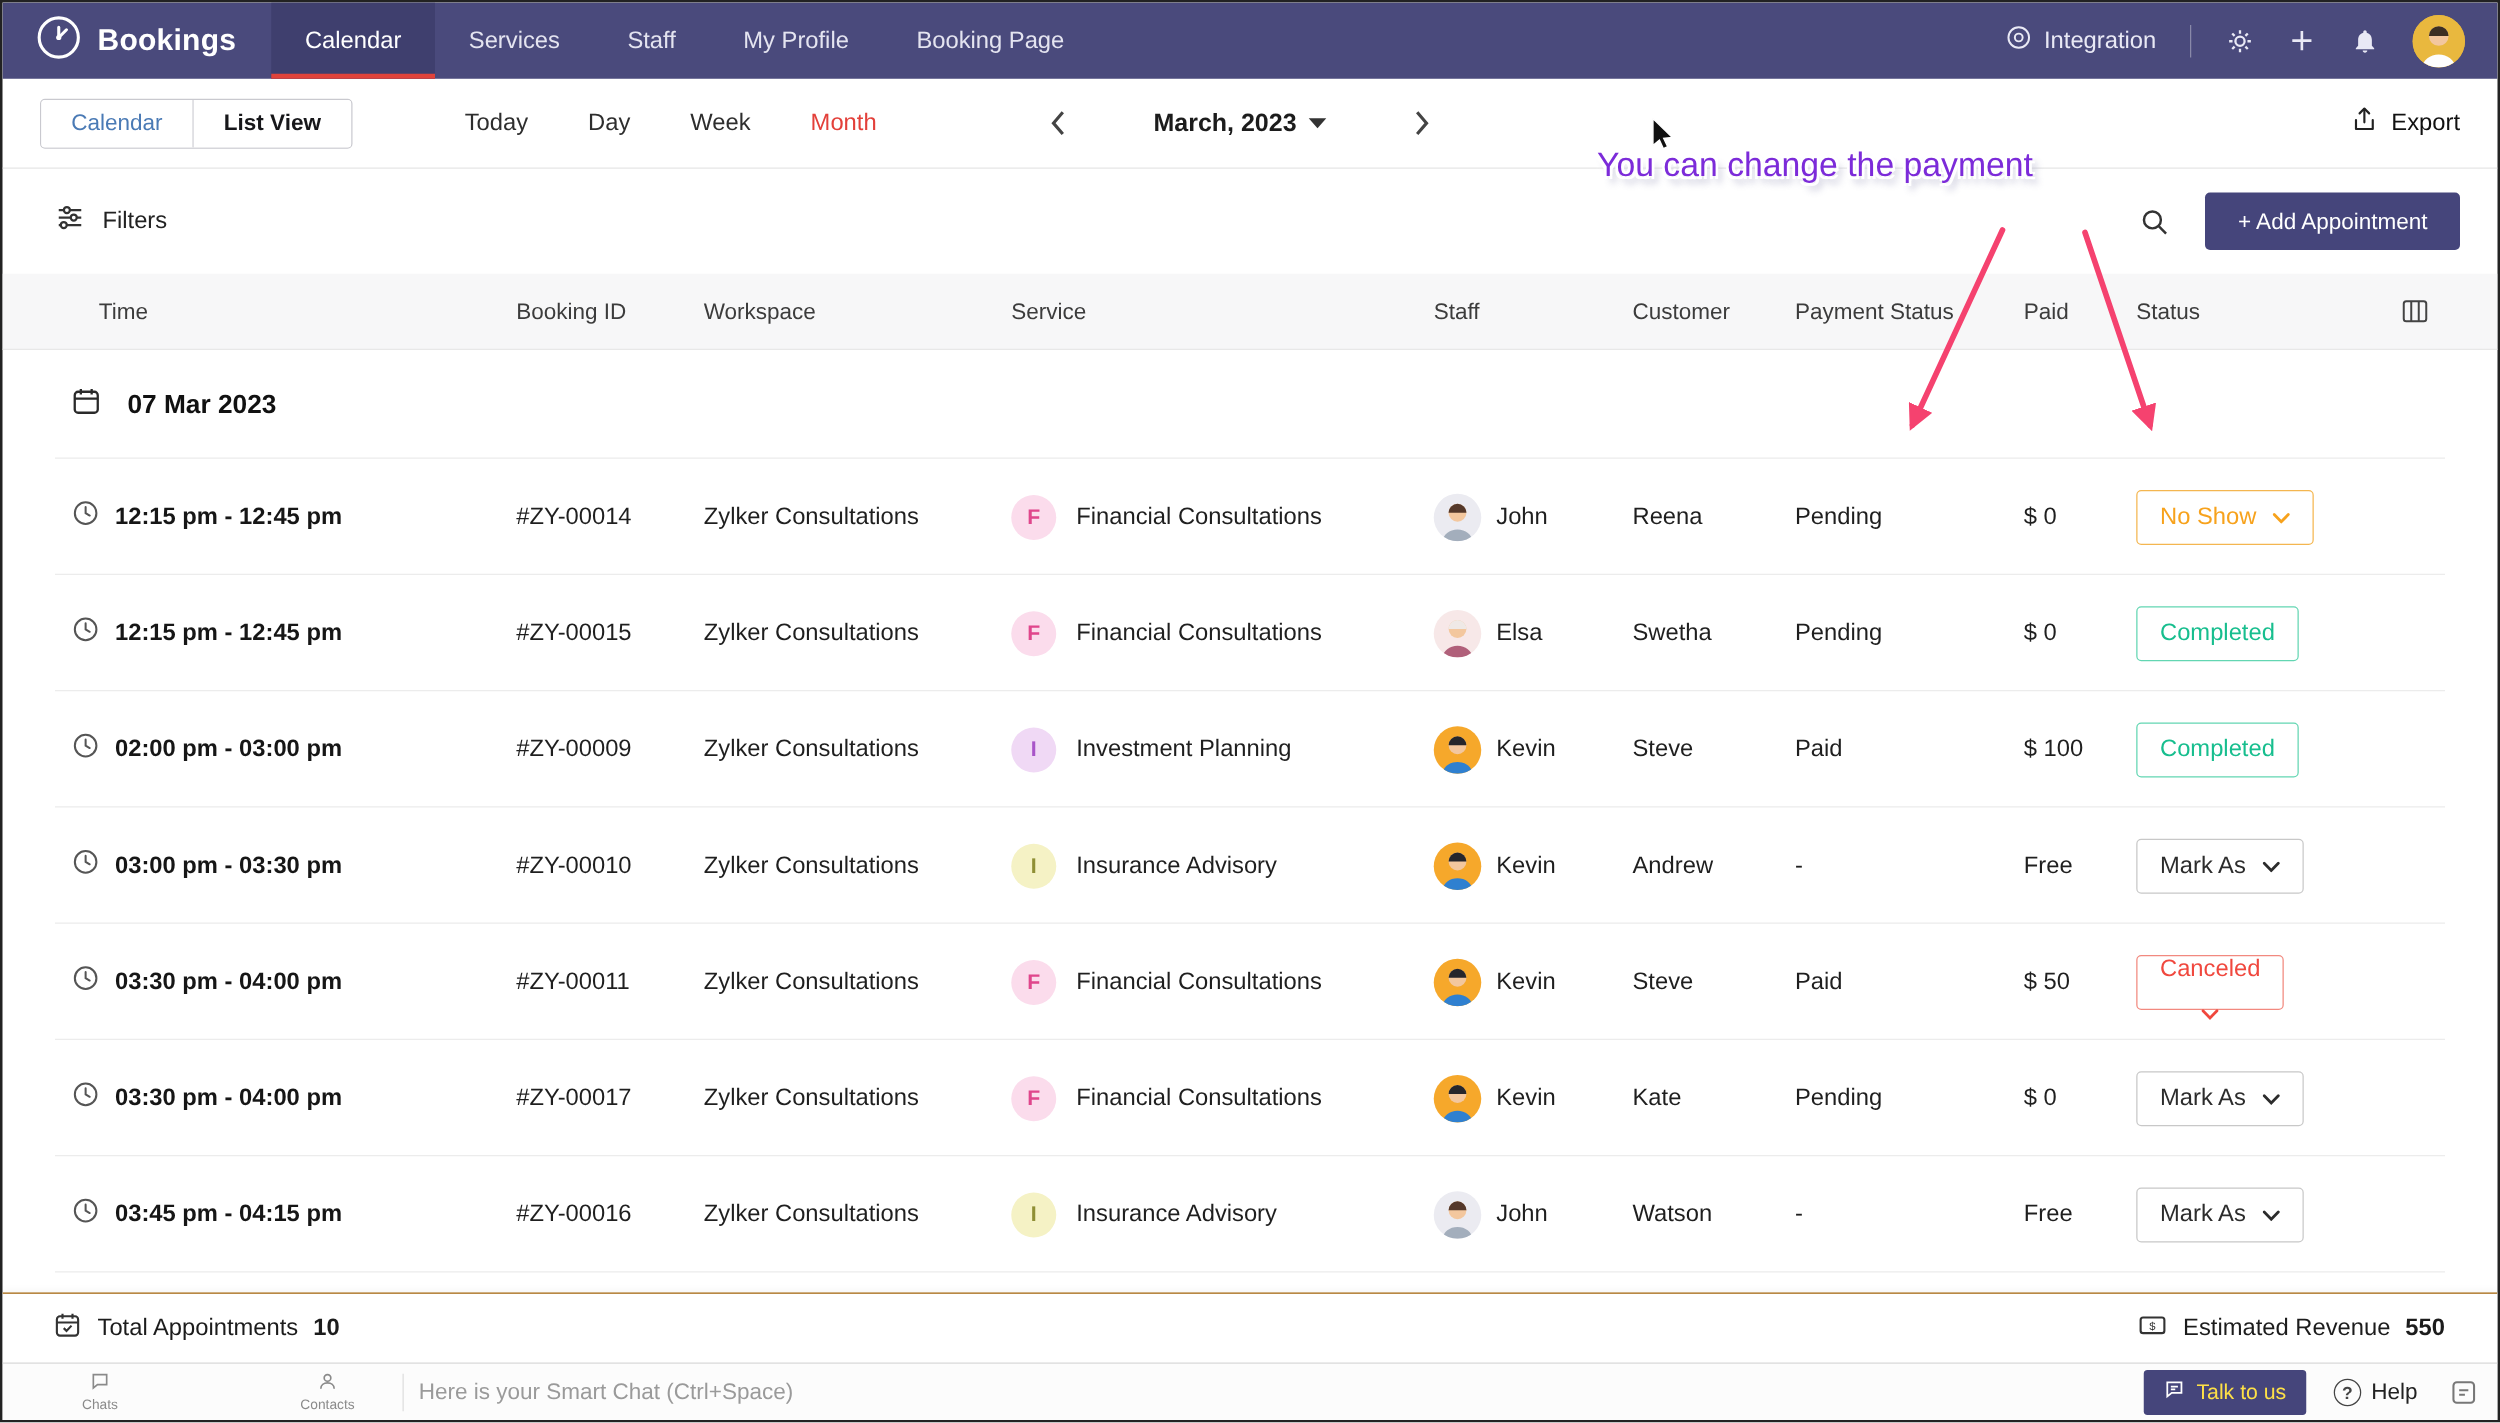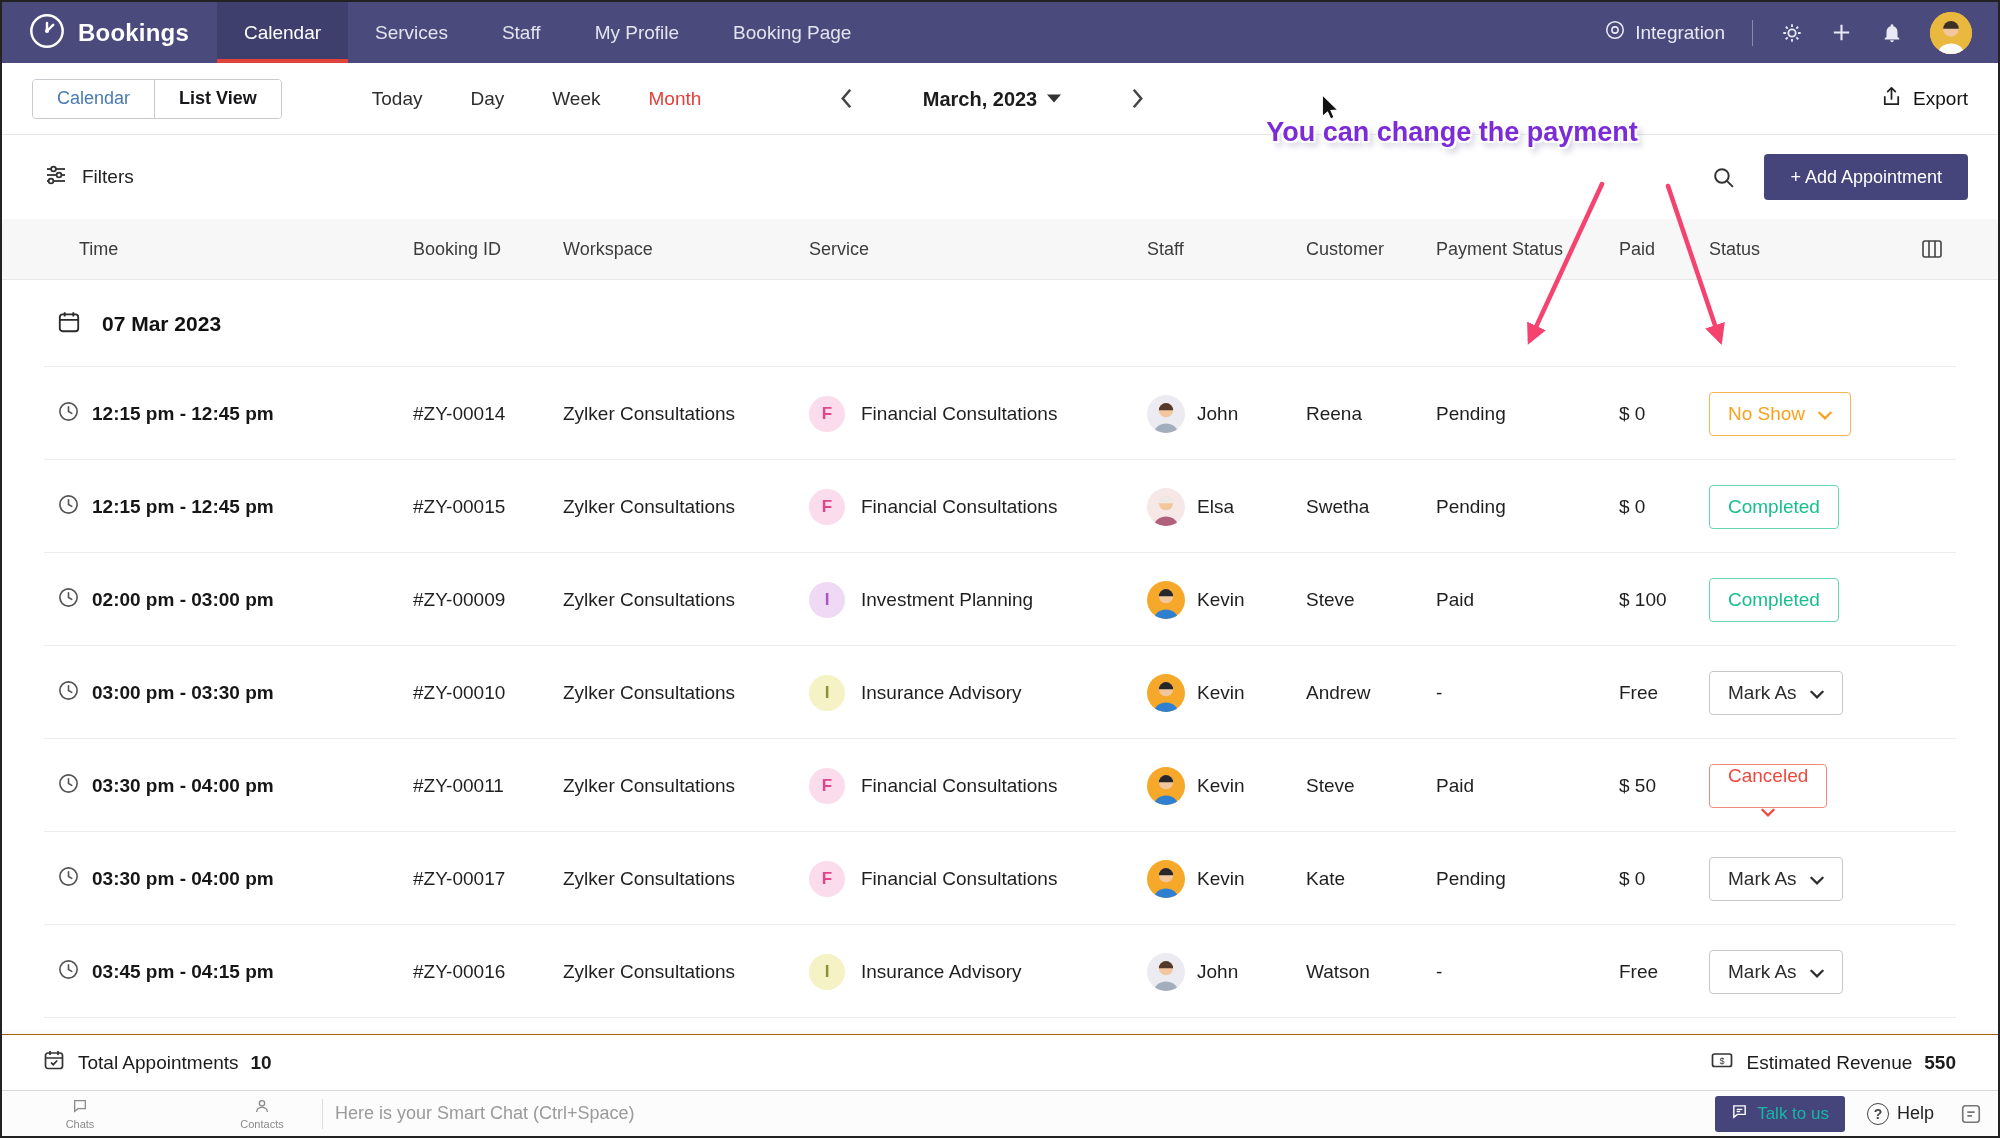--- a/index.html
+++ b/index.html
@@ -75,27 +75,27 @@
   .sum-value { font-weight:700; }
 
   
   .bottombar { height:46px; border-top:1px solid #d9d9d9; background:#fcfcfc; display:flex; align-items:center; flex:0 0 auto; }
   .mini-item { width:72px; display:flex; flex-direction:column; align-items:center; justify-content:center; gap:2px; color:#8a8a8a; font-size:11px; cursor:pointer; }
   .mini-item:first-child { margin-left:42px; }
   .mini-item + .mini-item { margin-left:110px; }
   .bb-divider { width:1px; height:30px; background:#ddd; margin:0 12px 0 24px; }
   .smart-chat { flex:1; border:none; background:transparent; font-size:18px; color:#333; outline:none; font-family:inherit; }
   .smart-chat::placeholder { color:#9a9a9a; }
-  .talktous-btn { display:flex; align-items:center; gap:9px; background:#45457b; color:#14b8a6; border:none; border-radius:3px; height:36px; padding:0 16px; font-size:17px; cursor:pointer; font-family:inherit; margin-right:22px; }
+  .talktous-btn { display:flex; align-items:center; gap:9px; background:#45457b; color:#fde047; border:none; border-radius:3px; height:36px; padding:0 16px; font-size:17px; cursor:pointer; font-family:inherit; margin-right:22px; }
   .help-item { display:flex; align-items:center; gap:8px; font-size:18px; color:#222; cursor:pointer; margin-right:26px; }
   .qmark { width:22px; height:22px; border:1.6px solid #444; border-radius:50%; display:flex; align-items:center; justify-content:center; font-size:14px; font-weight:700; color:#444; }
   .widget-icon { margin-right:16px; cursor:pointer; display:flex; }
 
   
-  .annotation { position:absolute; top:112px; left:1215px; width:470px; text-align:center; font-size:27px; font-weight:700; color:#7c2bd9; line-height:36px; pointer-events:none; z-index:30;
+  .annotation { position:absolute; top:112px; left:1215px; width:470px; text-align:center; font-size:27px; font-weight:400; color:#7c2bd9; line-height:36px; pointer-events:none; z-index:30;
     text-shadow:-2px -2px 0 #fff, 2px -2px 0 #fff, -2px 2px 0 #fff, 2px 2px 0 #fff, 0 0 10px #fff, 4px 5px 6px rgba(100,100,150,.45); }
   .arrows-overlay { position:absolute; inset:0; pointer-events:none; z-index:29; }
   .cursor { position:absolute; left:1318px; top:92px; z-index:40; pointer-events:none; }
 </style>
 </head>
 <body>
 
 <div class="screen">
 
   <header class="navbar">

